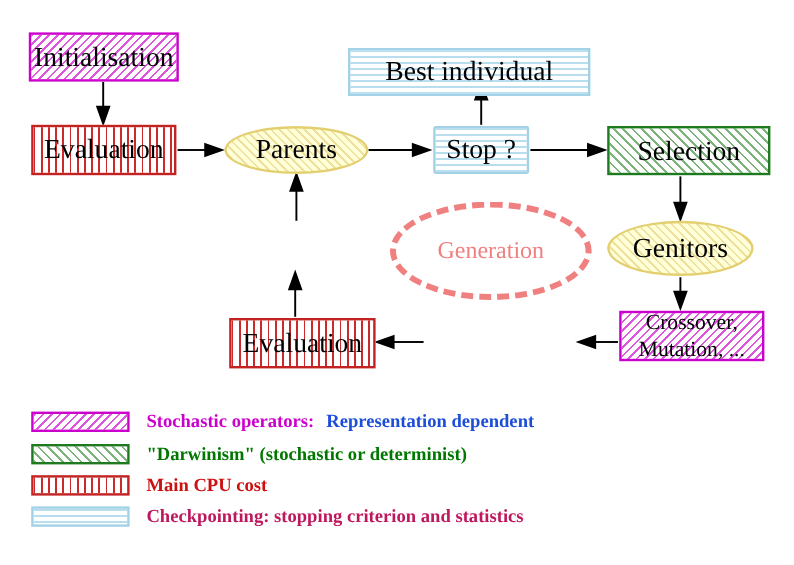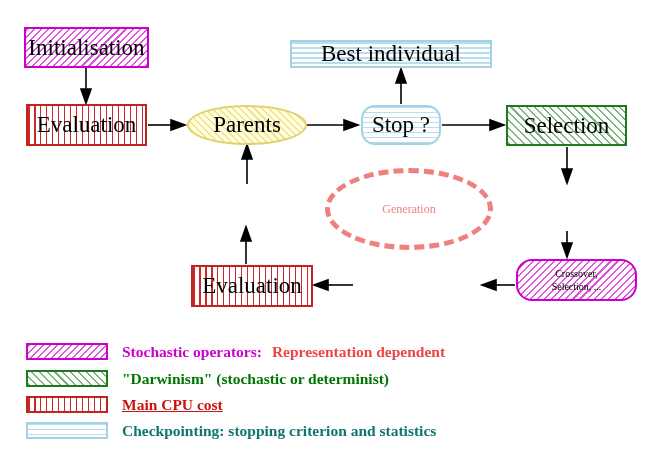--- a/index.html
+++ b/index.html
@@ -27,37 +27,37 @@
     font-family:Liberation Serif, serif;
   }
   .stripe-cyan{
     background:repeating-linear-gradient(180deg,#B8DDEE 0 1.5px,rgba(0,0,0,0) 1.5px 5px) #fff;
     border:2px solid #A3D1E6;
   }
   .hatch-yellow{
     background:repeating-linear-gradient(45deg,#EFE0A0 0 1.5px,rgba(0,0,0,0) 1.5px 5px) #FFFFD8;
     border:2px solid #E3CF70;
   }
-  .rounded{border-radius:14px;}
-  .small-text{font-size:10px;line-height:1.3;border-radius:16px;}
+  .rounded{border-radius:2px;}
+  .small-text{font-size:18px;line-height:1.3;}
   .gen-ellipse{
     position:absolute;display:flex;align-items:center;justify-content:center;
     box-sizing:border-box;border:5px dashed #F08080;border-radius:50%;
-    color:#F08080;font-size:12px;background:transparent;
+    color:#F08080;font-size:20px;background:transparent;
   }
   .legend-row{
     position:absolute;display:flex;align-items:flex-start;
     font-weight:bold;font-size:15.5px;white-space:nowrap;
   }
   .swatch{width:82px;height:17px;box-sizing:border-box;margin-right:14px;flex:0 0 auto;}
   .lg-magenta{color:#CC00CC;}
-  .lg-gold{color:#ef4444;margin-left:10px;}
+  .lg-gold{color:#1d4ed8;margin-left:10px;}
   .lg-green{color:#007700;}
-  .lg-red{color:#CC1111;text-decoration:underline;}
-  .lg-cyan{color:#0f766e;}
+  .lg-red{color:#CC1111;}
+  .lg-cyan{color:#be185d;}
 </style>
 </head>
 <body>
 
 <div class="stage">
 
   <svg class="arrows" viewBox="0 0 662 471" xmlns="http://www.w3.org/2000/svg" stroke="#000" stroke-width="1.6" fill="#000">
     <g>
       <line x1="86" y1="68" x2="86" y2="90"></line>
         <polygon points="81,89 91,89 86,103"></polygon>
@@ -109,36 +109,39 @@
   </div>
 
   <div class="node stripe-red" style="left:26px;top:104px;width:121px;height:42px;">
     <span>Evaluation</span>
   </div>
 
   <div class="node ellipse hatch-yellow" style="left:187px;top:105px;width:120px;height:40px;">
     <span>Parents</span>
   </div>
 
-  <div class="node stripe-cyan" style="left:290px;top:40px;width:202px;height:28px;">
+  <div class="node stripe-cyan" style="left:290px;top:40px;width:202px;height:40px;">
     <span>Best individual</span>
   </div>
 
   <div class="node stripe-cyan rounded" style="left:361px;top:105px;width:80px;height:40px;">
     <span>Stop ?</span>
   </div>
 
-  <div class="node hatch-green" style="left:506px;top:105px;width:121px;height:41px;">
+  <div class="node hatch-green" style="left:506px;top:105px;width:136px;height:41px;">
     <span>Selection</span>
   </div>
 
+  <div class="node ellipse hatch-yellow" style="left:506px;top:184px;width:122px;height:46px;">
+    <span>Genitors</span>
+  </div>
 
   <div class="node hatch-magenta small-text" style="left:516px;top:259px;width:121px;height:42px;flex-direction:column;">
     <span>Crossover,</span>
-    <span>Selection, ...</span>
+    <span>Mutation, ...</span>
   </div>
 
 
   <div class="node stripe-red" style="left:191px;top:265px;width:122px;height:42px;">
     <span>Evaluation</span>
   </div>
 
 
   <div class="gen-ellipse" style="left:325px;top:168px;width:168px;height:82px;">
     <span>Generation</span>

